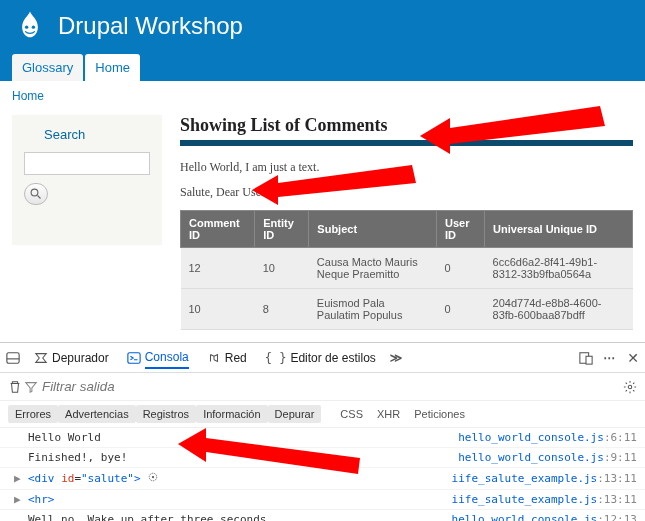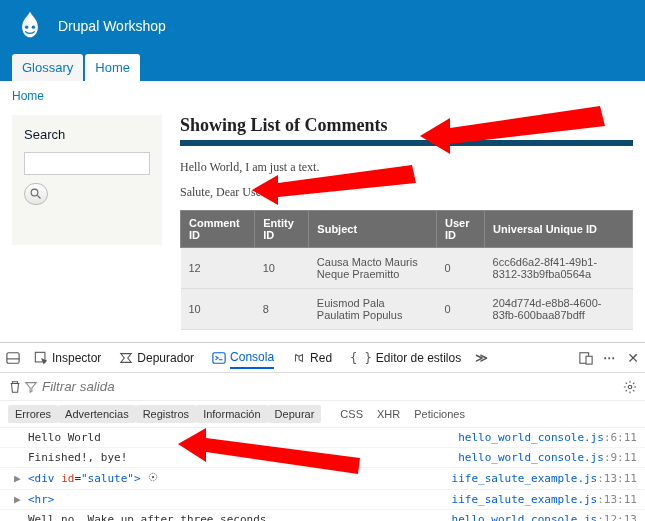--- a/index.html
+++ b/index.html
@@ -1,32 +1,32 @@
 <!DOCTYPE html>
 <html><head>
 <meta charset="utf-8">
 <style>
   * { box-sizing: border-box; margin: 0; padding: 0; }
   body { font-family: "Helvetica Neue", Arial, sans-serif; font-size: 12px; color: #333; width: 645px; background: #fff; }
   
   
   .header { background: #0779bf; color: #fff; padding: 8px 12px 0 12px; }
   .brand { display: flex; align-items: center; gap: 10px; padding-bottom: 10px; }
-  .brand-title { font-size: 14px; font-weight: 400; }
+  .brand-title { font-size: 24px; font-weight: 400; }
   .drop-icon { width: 36px; height: 36px; }
   .tabs { display: flex; gap: 2px; }
   .tab { background: #f5f5f5; color: #0779bf; padding: 6px 10px; font-size: 13px; border-radius: 3px 3px 0 0; cursor: pointer; }
   .tab.active { background: #fff; }
   
   .page-body { background: #fff; padding: 8px 12px 12px; }
   .breadcrumb a { color: #0779bf; text-decoration: none; font-size: 12px; }
   
   .content { display: flex; gap: 18px; margin-top: 12px; }
   .sidebar { width: 150px; background: #f6f6f2; padding: 12px; height: 130px; }
-  .sidebar h3 { font-size: 13px; font-weight: 400; margin-bottom: 10px; color: #0f172a; }
+  .sidebar h3 { font-size: 13px; font-weight: 400; margin-bottom: 10px; color: #0369a1; margin-left: 20px; }
   .search-input { width: 100%; border: 1px solid #ccc; padding: 3px; margin-bottom: 8px; background: #fff; }
   .search-btn { width: 24px; height: 22px; border: 1px solid #bbb; border-radius: 11px; background: linear-gradient(#fefefe,#e6e6e6); display: flex; align-items: center; justify-content: center; cursor: pointer; }
   
   .main { flex: 1; }
   .main h1 { font-family: Georgia, serif; font-size: 18px; font-weight: bold; color: #222; border-bottom: 6px solid #0c4a6e; padding-bottom: 4px; margin-bottom: 14px; }
   .main p { font-family: Georgia, serif; font-size: 12px; margin-bottom: 10px; color: #444; }
   
   table { width: 100%; border-collapse: collapse; font-size: 11px; }
   th { background: #6d6d6d; color: #fff; font-weight: bold; text-align: left; padding: 6px 8px; border: 1px solid #888; margin-top: 45px; }
   td { background: #eee; padding: 8px; border-bottom: 1px solid #ddd; color: #555; }
@@ -144,27 +144,20 @@
 </svg>
 
 <div class="devtools">
   <div class="dt-toolbar">
     <svg class="dt-icon" viewBox="0 0 16 16">
           <rect x="1" y="2" width="14" height="12" rx="2" stroke="#555" fill="none" stroke-width="1.3"></rect>
           <line x1="1" y1="9" x2="15" y2="9" stroke="#555" stroke-width="1.3"></line>
         </svg>
     <div class="dt-btn">
       <svg class="dt-icon" viewBox="0 0 16 16">
-            <rect x="1.5" y="1.5" width="11" height="11" stroke="#555" fill="none" stroke-width="1.2"></rect>
-            <path d="M8 8 L15 11 L11 15 Z" fill="#555"></path>
-          </svg>
-      <span class="dt-label">Inspector</span>
-    </div>
-    <div class="dt-btn">
-      <svg class="dt-icon" viewBox="0 0 16 16">
             <path d="M2 3h12L10 8l4 5H2l4-5z" stroke="#555" fill="none" stroke-width="1.2"></path>
           </svg>
       <span class="dt-label">Depurador</span>
     </div>
     <div class="dt-btn active">
       <svg class="dt-icon" viewBox="0 0 16 16">
             <rect x="1" y="2" width="14" height="12" rx="2" stroke="#0060df" fill="none" stroke-width="1.3"></rect>
             <path d="M4 6l3 2-3 2M8 10h4" stroke="#0060df" stroke-width="1.3" fill="none"></path>
           </svg>
       <span class="dt-label">Consola</span>

